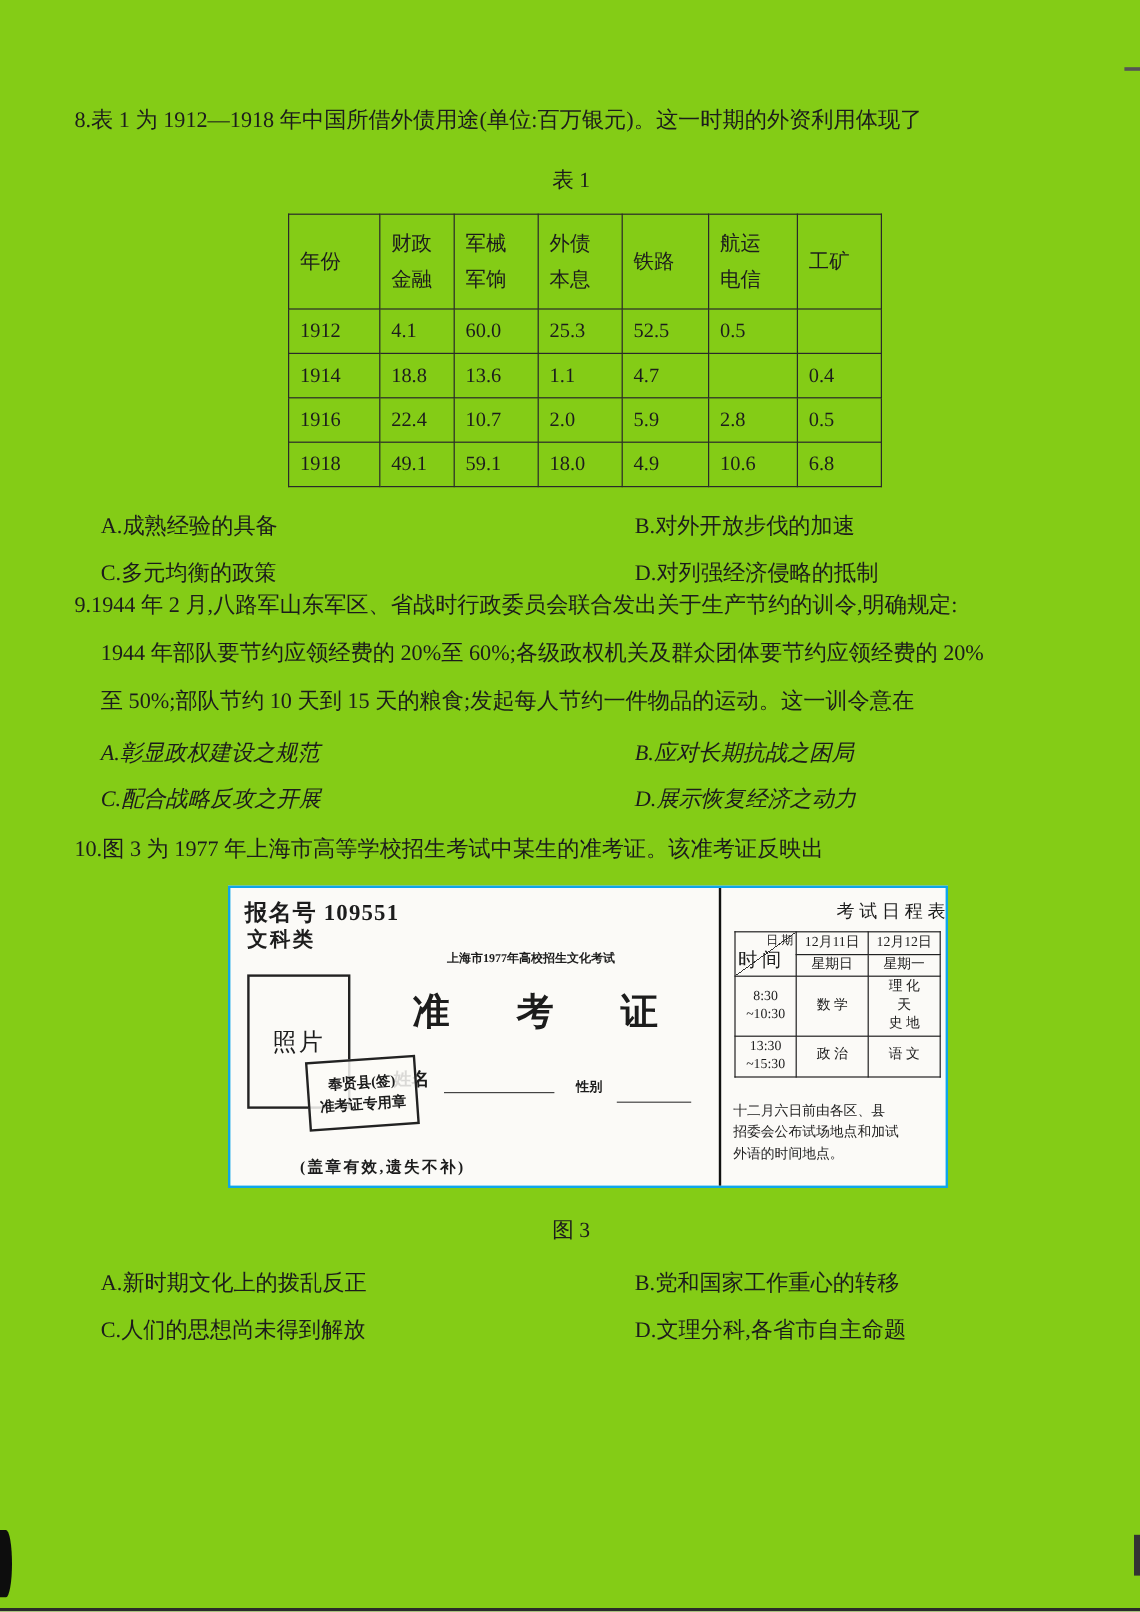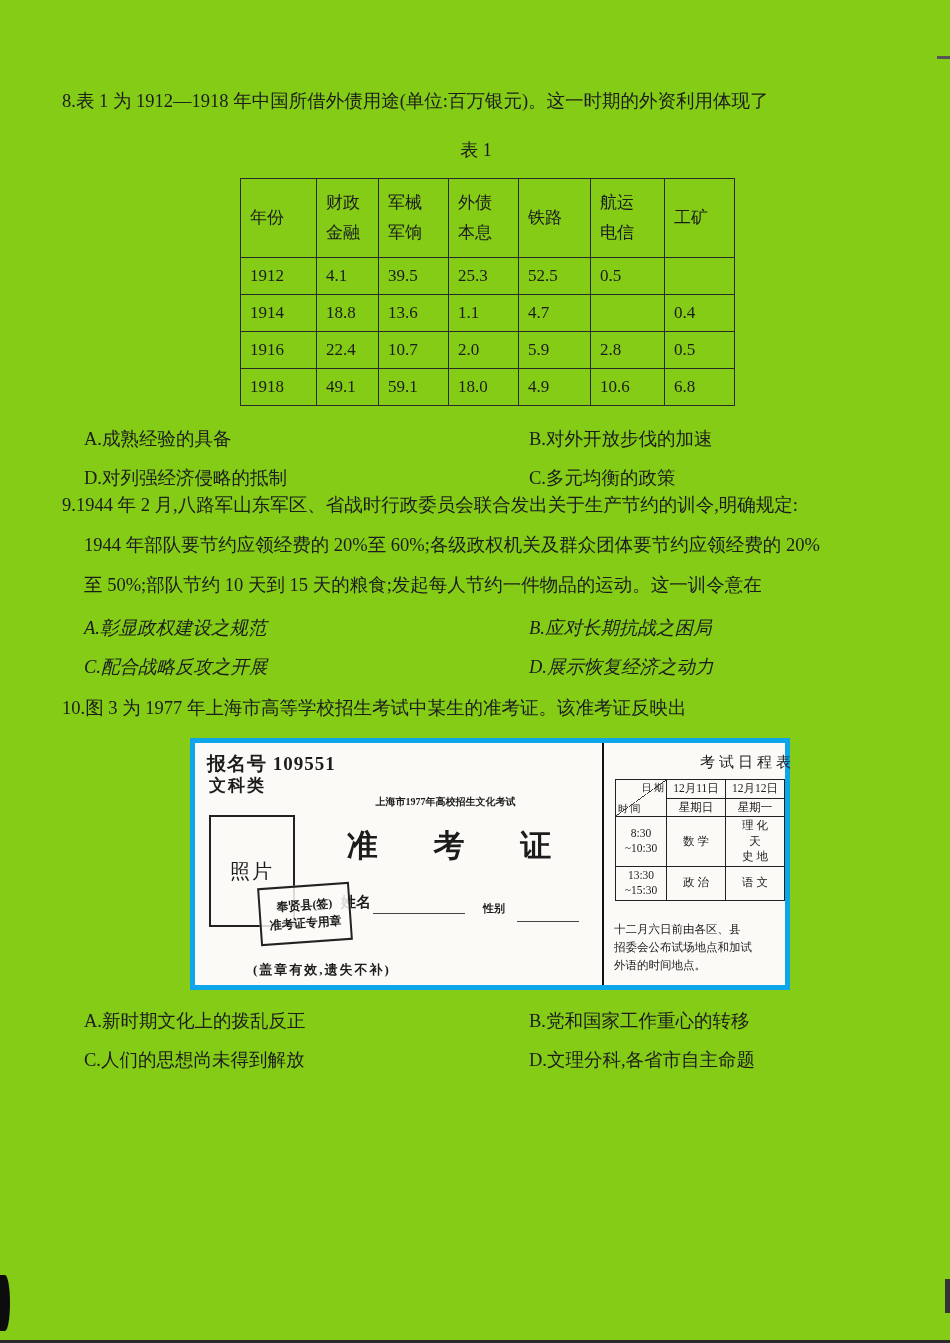--- a/index.html
+++ b/index.html
@@ -38,39 +38,39 @@
   }
   .q9{margin-top:0;font-size:18.5px;line-height:27px;}
   .q9 .l{margin-bottom:13px;}
   .q9 .indent{padding-left:22px;}
   .q10-stem{margin-top:14px;}
   
   .ticket{
     position:relative;
     width:600px;height:252px;
     margin:16px 0 0 128px;
-    border:5px solid #0ea5e9;
+    border:2px solid #0ea5e9;
     background:#fbfaf7;
     box-sizing:border-box;
   }
   .ticket *{box-sizing:border-box;}
   .t-divider{position:absolute;left:407px;top:0;bottom:0;width:2px;background:#111;}
   .t-reg{position:absolute;top:8px;left:12px;font-size:19px;font-weight:bold;letter-spacing:1px;}
   .t-cat{position:absolute;top:31px;left:14px;font-size:17px;font-weight:bold;letter-spacing:2px;}
   .t-title{position:absolute;top:52px;left:98px;width:305px;text-align:center;font-size:10px;font-weight:bold;}
   .t-photo{
     position:absolute;top:72px;left:14px;width:86px;height:112px;
     border:2px solid #222;display:flex;align-items:center;justify-content:center;
     font-size:20px;letter-spacing:2px;
   }
   .t-big{
     position:absolute;top:82px;left:104px;width:300px;
     text-align:center;font-size:31px;font-weight:bold;letter-spacing:24px;text-indent:24px;
   }
-  .t-name{position:absolute;top:150px;left:146px;font-size:15px;font-weight:bold;font-family:Liberation Serif, serif;}
+  .t-name{position:absolute;top:150px;left:136px;font-size:15px;font-weight:bold;font-family:Liberation Serif, serif;}
   .t-name-line{position:absolute;top:170px;left:178px;width:92px;border-bottom:1.5px solid #444;}
   .t-gender{position:absolute;top:158px;left:288px;font-size:11px;font-weight:bold;}
   .t-gender-line{position:absolute;top:178px;left:322px;width:62px;border-bottom:1.5px solid #444;}
   .t-stamp{
     position:absolute;top:142px;left:64px;width:92px;height:58px;
     border:2.5px solid #222;transform:rotate(-4deg);
     display:flex;flex-direction:column;align-items:center;justify-content:center;
     font-size:12px;font-weight:bold;line-height:1.5;background:rgba(251,250,247,.85);
   }
   .t-valid{
@@ -79,21 +79,21 @@
   }
   .s-title{position:absolute;top:10px;left:407px;width:193px;text-align:right;font-size:15px;font-weight:normal;letter-spacing:4px;}
   .sched{position:absolute;top:36px;left:420px;border-collapse:collapse;}
   .sched th,.sched td{
     border:1.3px solid #222;font-weight:normal;font-size:11.5px;
     text-align:center;padding:1px 2px;line-height:1.35;
   }
   .corner{position:relative;width:50px;height:36px;
     background:linear-gradient(to bottom right,transparent 49.4%,#333 49.4%,#333 50.6%,transparent 50.6%);}
   .corner .tr{position:absolute;top:1px;right:2px;font-size:10px;}
-  .corner .bl{position:absolute;bottom:1px;left:2px;font-size:10px;}
+  .corner .bl{position:absolute;bottom:1px;left:2px;font-size:16px;}
   .slot1{height:48px;}
   .slot2{height:34px;}
   .s-note{position:absolute;top:178px;left:419px;width:174px;font-size:11.5px;line-height:1.55;}
   
   .fig-caption{margin-top:22px;text-align:center;font-size:18px;line-height:27px;}
   .q10-opts{margin-top:18px;}
   
   .blob-bl{position:absolute;left:0;bottom:12px;width:10px;height:56px;background:#0d0d0d;border-radius:0 70% 70% 0;}
   .edge-b{position:absolute;left:0;bottom:0;width:100%;height:3px;background:#2a2a2a;}
   .dash-tr{position:absolute;right:0;top:56px;width:13px;height:3px;background:#555;}
@@ -147,21 +147,21 @@
           <th>
               <div>工矿</div>
               <div></div>
             </th>
         </tr>
       </thead>
       <tbody>
         <tr>
           <td>1912</td>
           <td>4.1</td>
-          <td>39.5</td>
+          <td>60.0</td>
           <td>25.3</td>
           <td>52.5</td>
           <td>0.5</td>
           <td></td>
         </tr>
         <tr>
           <td>1914</td>
           <td>18.8</td>
           <td>13.6</td>
           <td>1.1</td>
@@ -186,22 +186,22 @@
           <td>4.9</td>
           <td>10.6</td>
           <td>6.8</td>
         </tr>
       </tbody>
     </table>
 
     <div class="opts">
       <div>A.成熟经验的具备</div>
       <div>B.对外开放步伐的加速</div>
+      <div>C.多元均衡的政策</div>
       <div>D.对列强经济侵略的抵制</div>
-      <div>C.多元均衡的政策</div>
     </div>
   </section>
 
   <section class="q9">
     <div class="l">9.1944 年 2 月,八路军山东军区、省战时行政委员会联合发出关于生产节约的训令,明确规定:</div>
     <div class="l indent">1944 年部队要节约应领经费的 20%至 60%;各级政权机关及群众团体要节约应领经费的 20%</div>
     <div class="l indent">至 50%;部队节约 10 天到 15 天的粮食;发起每人节约一件物品的运动。这一训令意在</div>
     <div class="opts" style="margin-top:16px;font-style:italic;">
       <div>A.彰显政权建设之规范</div>
       <div>B.应对长期抗战之困局</div>
@@ -278,20 +278,21 @@
         </tr>
       </tbody>
         </table>
       <div class="s-note">
         <div>十二月六日前由各区、县</div>
         <div>招委会公布试场地点和加试</div>
         <div>外语的时间地点。</div>
       </div>
     </div>
 
+    <div class="fig-caption">图 3</div>
 
     <div class="opts q10-opts">
       <div>A.新时期文化上的拨乱反正</div>
       <div>B.党和国家工作重心的转移</div>
       <div>C.人们的思想尚未得到解放</div>
       <div>D.文理分科,各省市自主命题</div>
     </div>
   </section>
 
   <div class="blob-bl"></div>

